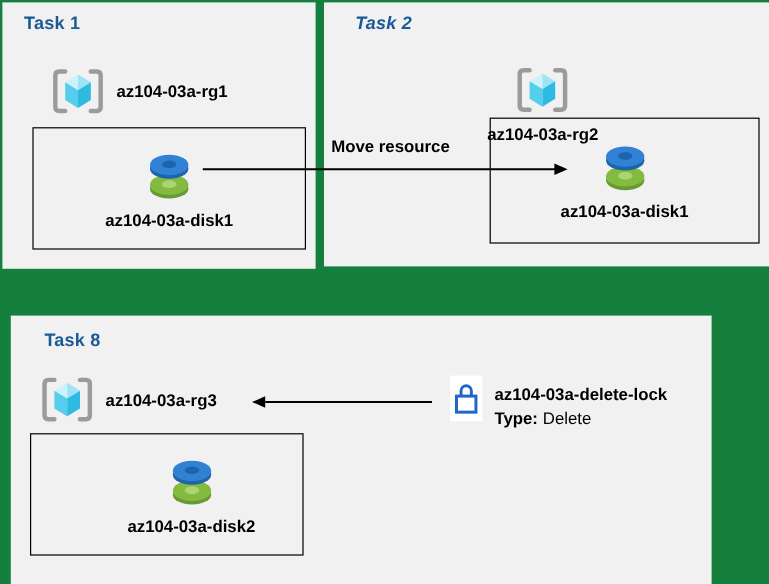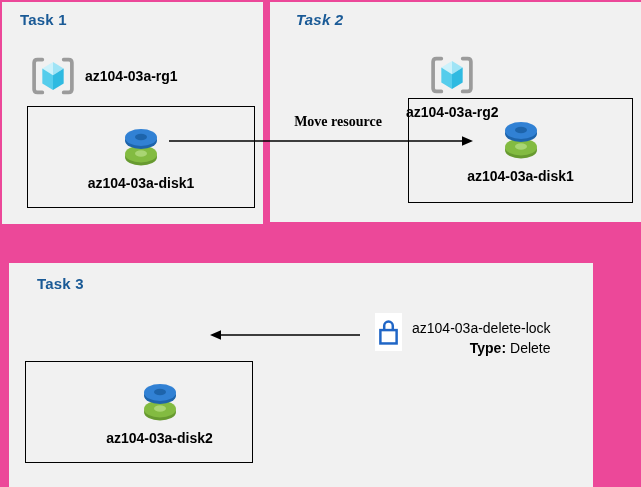--- a/index.html
+++ b/index.html
@@ -1,67 +1,67 @@
 <!DOCTYPE html>
 <html><head>
 <meta charset="utf-8">
 <style>
   * { margin:0; padding:0; box-sizing:border-box; }
   body { background:#ffffff; }
   .stage {
     position:relative; width:641px; height:487px;
-    background:#ec4899; overflow:hidden;
+    background:#15803d; overflow:hidden;
     font-family:"Liberation Sans", sans-serif;
   }
   .panel { position:absolute; background:#f1f1f1; }
   .panel-task1 { left:2px;   top:2px;   width:261px; height:222px; }
   .panel-task2 { left:270px; top:2px;   width:371px; height:220px; }
   .panel-task3 { left:9px;   top:263px; width:584px; height:224px; }
 
   .task-title {
     position:absolute; font-size:15px; font-weight:700; color:#1a5a96;
     white-space:nowrap; letter-spacing:0.2px;
   }
   .t1-title { left:18px; top:9px; }
   .t2-title { left:26px; top:9px;font-style:italic; }
   .t3-title { left:28px; top:12px; }
 
   .rg-row { position:absolute; display:flex; align-items:center; gap:9px; }
-  .t1-rg { left:28px;  top:54px; }
+  .t1-rg { left:40px;  top:54px; }
   .t2-rg { left:136px; top:53px;flex-direction:column; }
   .t3-rg { left:24px;  top:50px; }
 
   .rg-label { font-size:14px; font-weight:700; color:#000; white-space:nowrap; }
 
   .inner-box {
     position:absolute; border:1.5px solid #000; background:transparent;
     display:flex; flex-direction:column; align-items:center; justify-content:center;
     gap:7px;
   }
   .t1-box { left:25px;  top:104px; width:228px; height:102px; }
   .t2-box { left:138px; top:96px;  width:225px; height:105px; }
   .t3-box { left:16px;  top:98px;  width:228px; height:102px;padding-left:41px; }
 
   .disk-label { font-size:14px; font-weight:700; color:#000; white-space:nowrap; }
 
   .arrow-layer { position:absolute; left:0; top:0; width:641px; height:487px; pointer-events:none; }
 
   .move-label {
-    position:absolute; left:276px; top:114px; width:124px; text-align:center;
-    font-size:14px; font-weight:700; color:#000; white-space:nowrap;font-family:Liberation Serif, serif;
+    position:absolute; left:276px; top:114px; width:124px; text-align:left;
+    font-size:14px; font-weight:700; color:#000; white-space:nowrap;
   }
 
   .lock-row { position:absolute; left:366px; top:50px; display:flex; align-items:flex-start; gap:10px; }
   .lock-box {
     width:27px; height:38px; background:#ffffff;
     display:flex; align-items:center; justify-content:center; flex:0 0 auto;
   }
   .lock-text { padding-top:5px; }
-  .lock-name { font-size:14px; font-weight:400; color:#000; line-height:20px; white-space:nowrap; }
-  .lock-type { font-size:14px; color:#000; line-height:20px; white-space:nowrap;text-align:right; }
+  .lock-name { font-size:14px; font-weight:700; color:#000; line-height:20px; white-space:nowrap; }
+  .lock-type { font-size:14px; color:#000; line-height:20px; white-space:nowrap; }
   .lock-type .bold { font-weight:700; margin-right:4px; }
 
   .icon { display:block; }
 </style>
 </head>
 <body>
 
 <div class="stage">
 
   <div class="panel panel-task1">
@@ -114,22 +114,33 @@
         <ellipse cx="22" cy="29.5" rx="6" ry="3.2" fill="#a9d573"></ellipse>
         <ellipse cx="22" cy="16.5" rx="16" ry="8.5" fill="#1d64ab"></ellipse>
         <ellipse cx="22" cy="13.5" rx="16" ry="8.5" fill="#3181d4"></ellipse>
         <ellipse cx="22" cy="13" rx="6" ry="3.2" fill="#1d64ab"></ellipse>
       </svg>
       <span class="disk-label">az104-03a-disk1</span>
     </div>
   </div>
 
   <div class="panel panel-task3">
-    <div class="task-title t3-title">Task 3</div>
+    <div class="task-title t3-title">Task 8</div>
 
+    <div class="rg-row t3-rg">
+      <svg class="icon" width="46" height="40" viewBox="0 0 56 48">
+        <path d="M15 4 H9 Q5 4 5 8 V40 Q5 44 9 44 H15" fill="none" stroke="#9b9b9b" stroke-width="4.5" stroke-linecap="round"></path>
+        <path d="M41 4 H47 Q51 4 51 8 V40 Q51 44 47 44 H41" fill="none" stroke="#9b9b9b" stroke-width="4.5" stroke-linecap="round"></path>
+        <polygon points="28,7 15,15 28,23" fill="#cdf2fb"></polygon>
+        <polygon points="28,7 41,15 28,23" fill="#9fe4f6"></polygon>
+        <polygon points="15,15 28,23 28,41 15,33" fill="#55cdec"></polygon>
+        <polygon points="41,15 28,23 28,41 41,33" fill="#2fbae1"></polygon>
+      </svg>
+      <span class="rg-label">az104-03a-rg3</span>
+    </div>
 
     <div class="inner-box t3-box">
       <svg class="icon" width="44" height="44" viewBox="0 0 44 44">
         <ellipse cx="22" cy="33" rx="16" ry="8.5" fill="#679a30"></ellipse>
         <ellipse cx="22" cy="30" rx="16" ry="8.5" fill="#83bb41"></ellipse>
         <ellipse cx="22" cy="29.5" rx="6" ry="3.2" fill="#a9d573"></ellipse>
         <ellipse cx="22" cy="16.5" rx="16" ry="8.5" fill="#1d64ab"></ellipse>
         <ellipse cx="22" cy="13.5" rx="16" ry="8.5" fill="#3181d4"></ellipse>
         <ellipse cx="22" cy="13" rx="6" ry="3.2" fill="#1d64ab"></ellipse>
       </svg>

